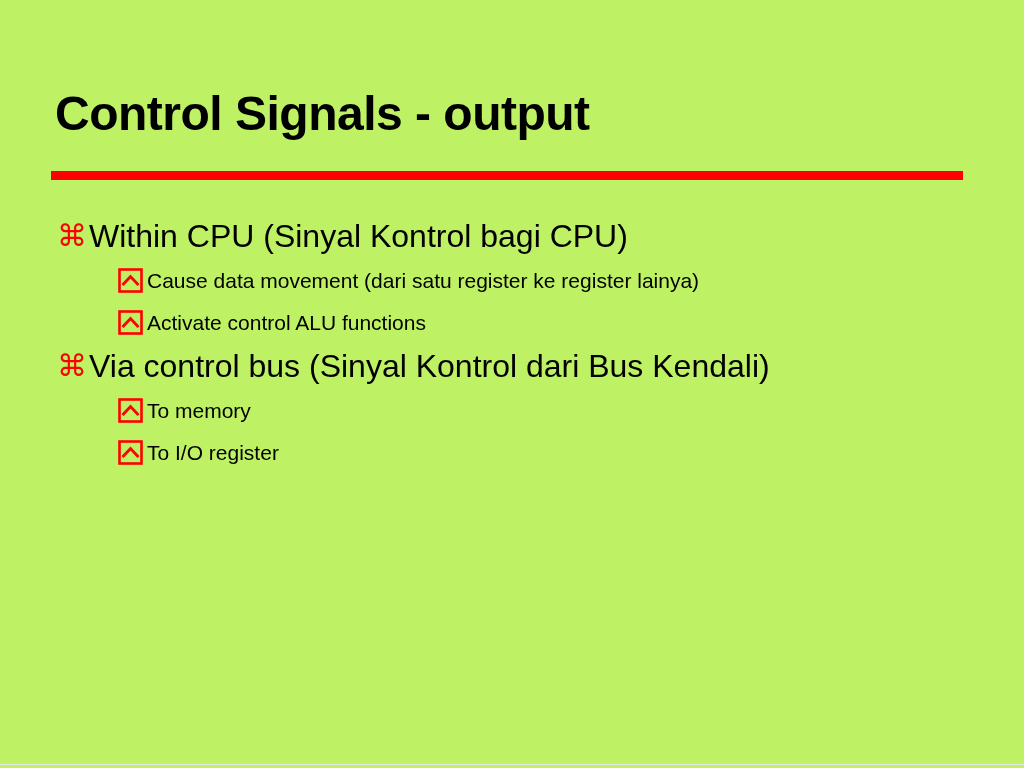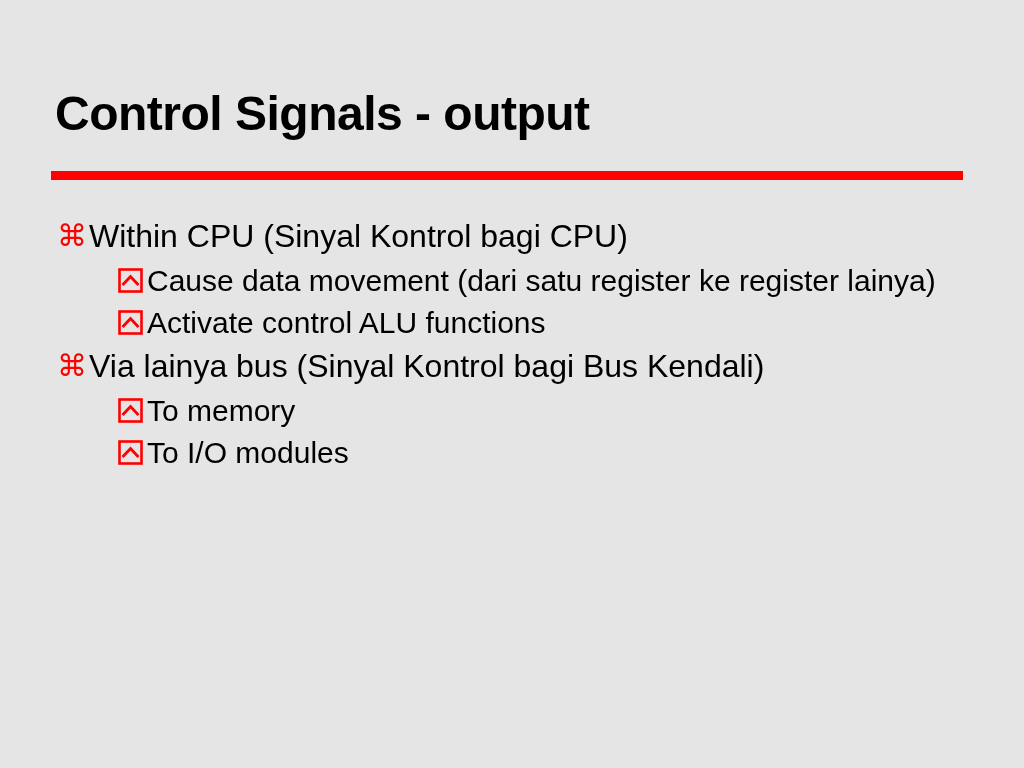--- a/index.html
+++ b/index.html
@@ -12,21 +12,21 @@
     height: 768px;
     font-family: "Liberation Sans", sans-serif;
     -webkit-font-smoothing: antialiased;
     overflow: hidden;
   }
 
   .slide {
     position: relative;
     width: 1024px;
     height: 768px;
-    background: #e5e5e5;
+    background: #bef264;
     box-sizing: border-box;
   }
 
   
   .slide-title {
     position: absolute;
     left: 55px;
     top: 88px;
     font-size: 48px;
     font-weight: bold;
@@ -86,21 +86,21 @@
   }
   .level2 .marker {
     flex: 0 0 29px;
     width: 29px;
     height: 41px;
     display: flex;
     align-items: center;
     justify-content: flex-start;
   }
   .level2 .text {
-    font-size: 30px;
+    font-size: 21px;
     line-height: 41px;
     color: #000000;
     max-width: 820px;
   }
 
   .sq-caret {
     display: block;
   }
 
   
@@ -144,40 +144,40 @@
         <svg class="sq-caret" width="25" height="25" viewBox="0 0 25 25" aria-hidden="true">
           <rect x="1.5" y="1.5" width="22" height="22" fill="none" stroke="#ff0000" stroke-width="2.6"></rect>
           <polyline points="5.5,16 12.5,8.5 19.5,16" fill="none" stroke="#ff0000" stroke-width="2.8" stroke-linecap="square" stroke-linejoin="miter"></polyline>
         </svg>
       </span>
       <span class="text">Activate control ALU functions</span>
     </div>
 
     <div class="bullet-row level1">
       <span class="marker">⌘</span>
-      <span class="text">Via lainya bus (Sinyal Kontrol bagi Bus Kendali)</span>
+      <span class="text">Via control bus (Sinyal Kontrol dari Bus Kendali)</span>
     </div>
 
     <div class="bullet-row level2">
       <span class="marker">
         <svg class="sq-caret" width="25" height="25" viewBox="0 0 25 25" aria-hidden="true">
           <rect x="1.5" y="1.5" width="22" height="22" fill="none" stroke="#ff0000" stroke-width="2.6"></rect>
           <polyline points="5.5,16 12.5,8.5 19.5,16" fill="none" stroke="#ff0000" stroke-width="2.8" stroke-linecap="square" stroke-linejoin="miter"></polyline>
         </svg>
       </span>
       <span class="text">To memory</span>
     </div>
 
     <div class="bullet-row level2">
       <span class="marker">
         <svg class="sq-caret" width="25" height="25" viewBox="0 0 25 25" aria-hidden="true">
           <rect x="1.5" y="1.5" width="22" height="22" fill="none" stroke="#ff0000" stroke-width="2.6"></rect>
           <polyline points="5.5,16 12.5,8.5 19.5,16" fill="none" stroke="#ff0000" stroke-width="2.8" stroke-linecap="square" stroke-linejoin="miter"></polyline>
         </svg>
       </span>
-      <span class="text">To I/O modules</span>
+      <span class="text">To I/O register</span>
     </div>
 
   </div>
 
   <div class="page-edge"></div>
 
 </div>
 
 </body></html>

